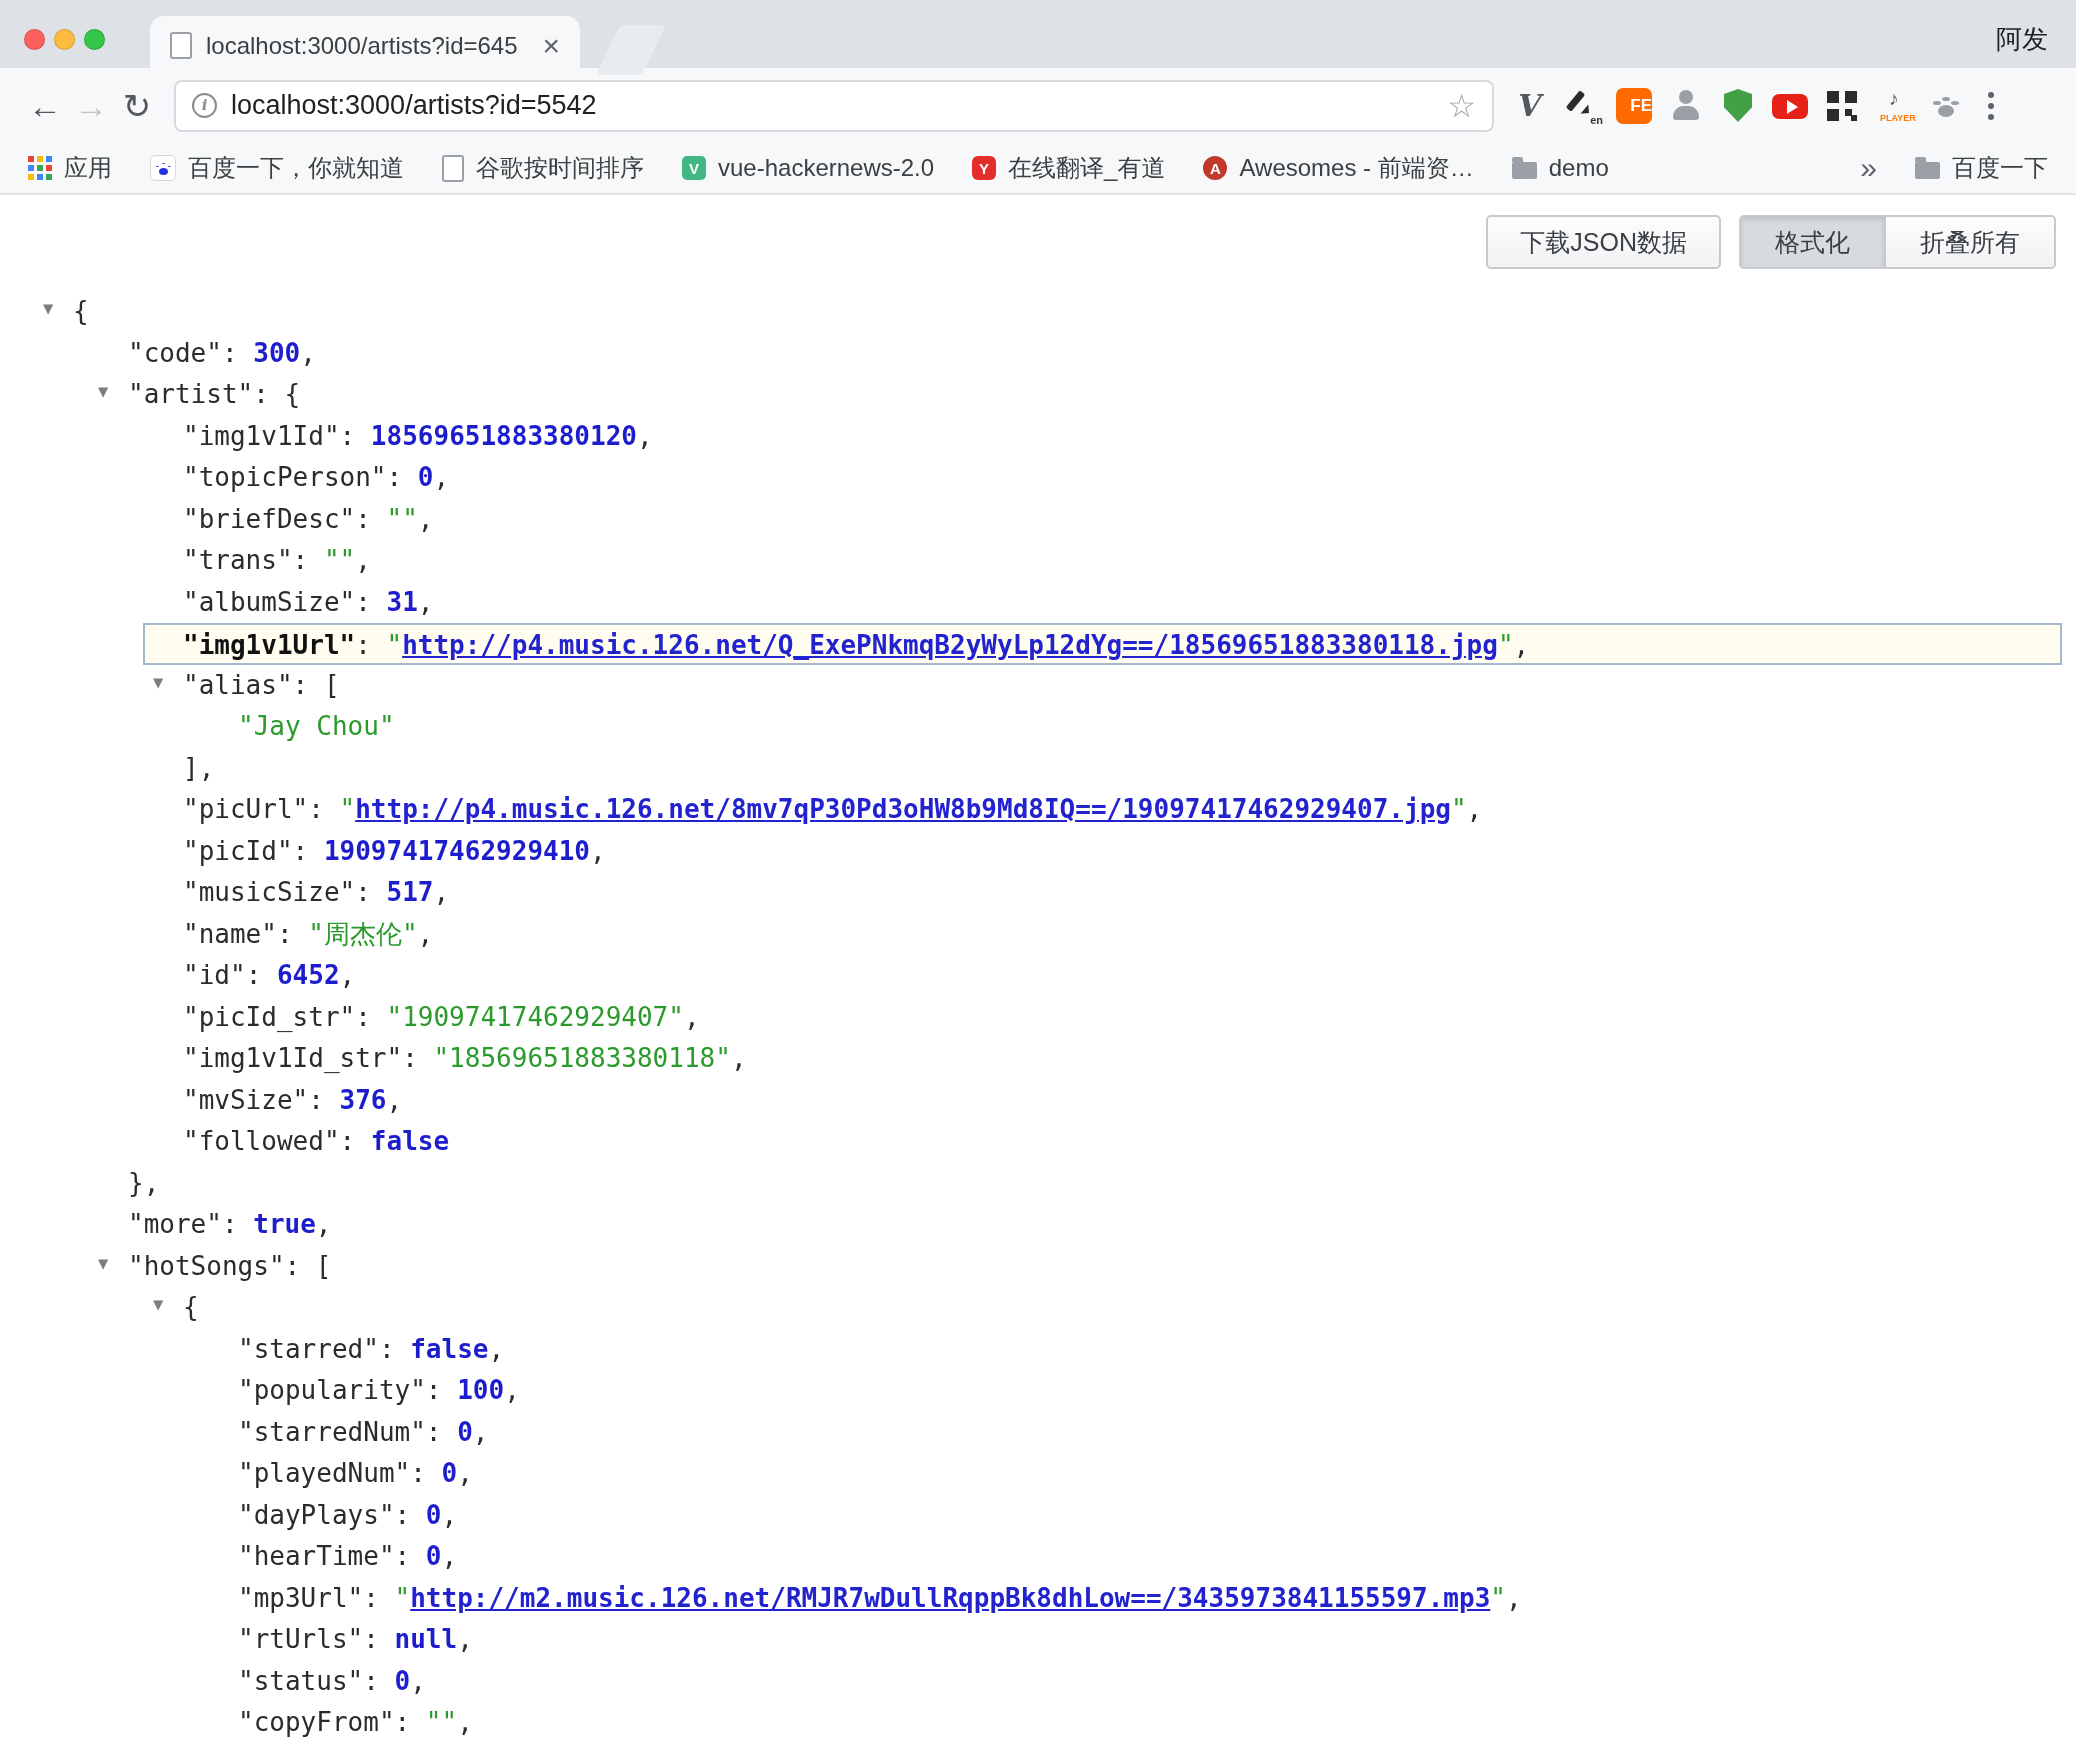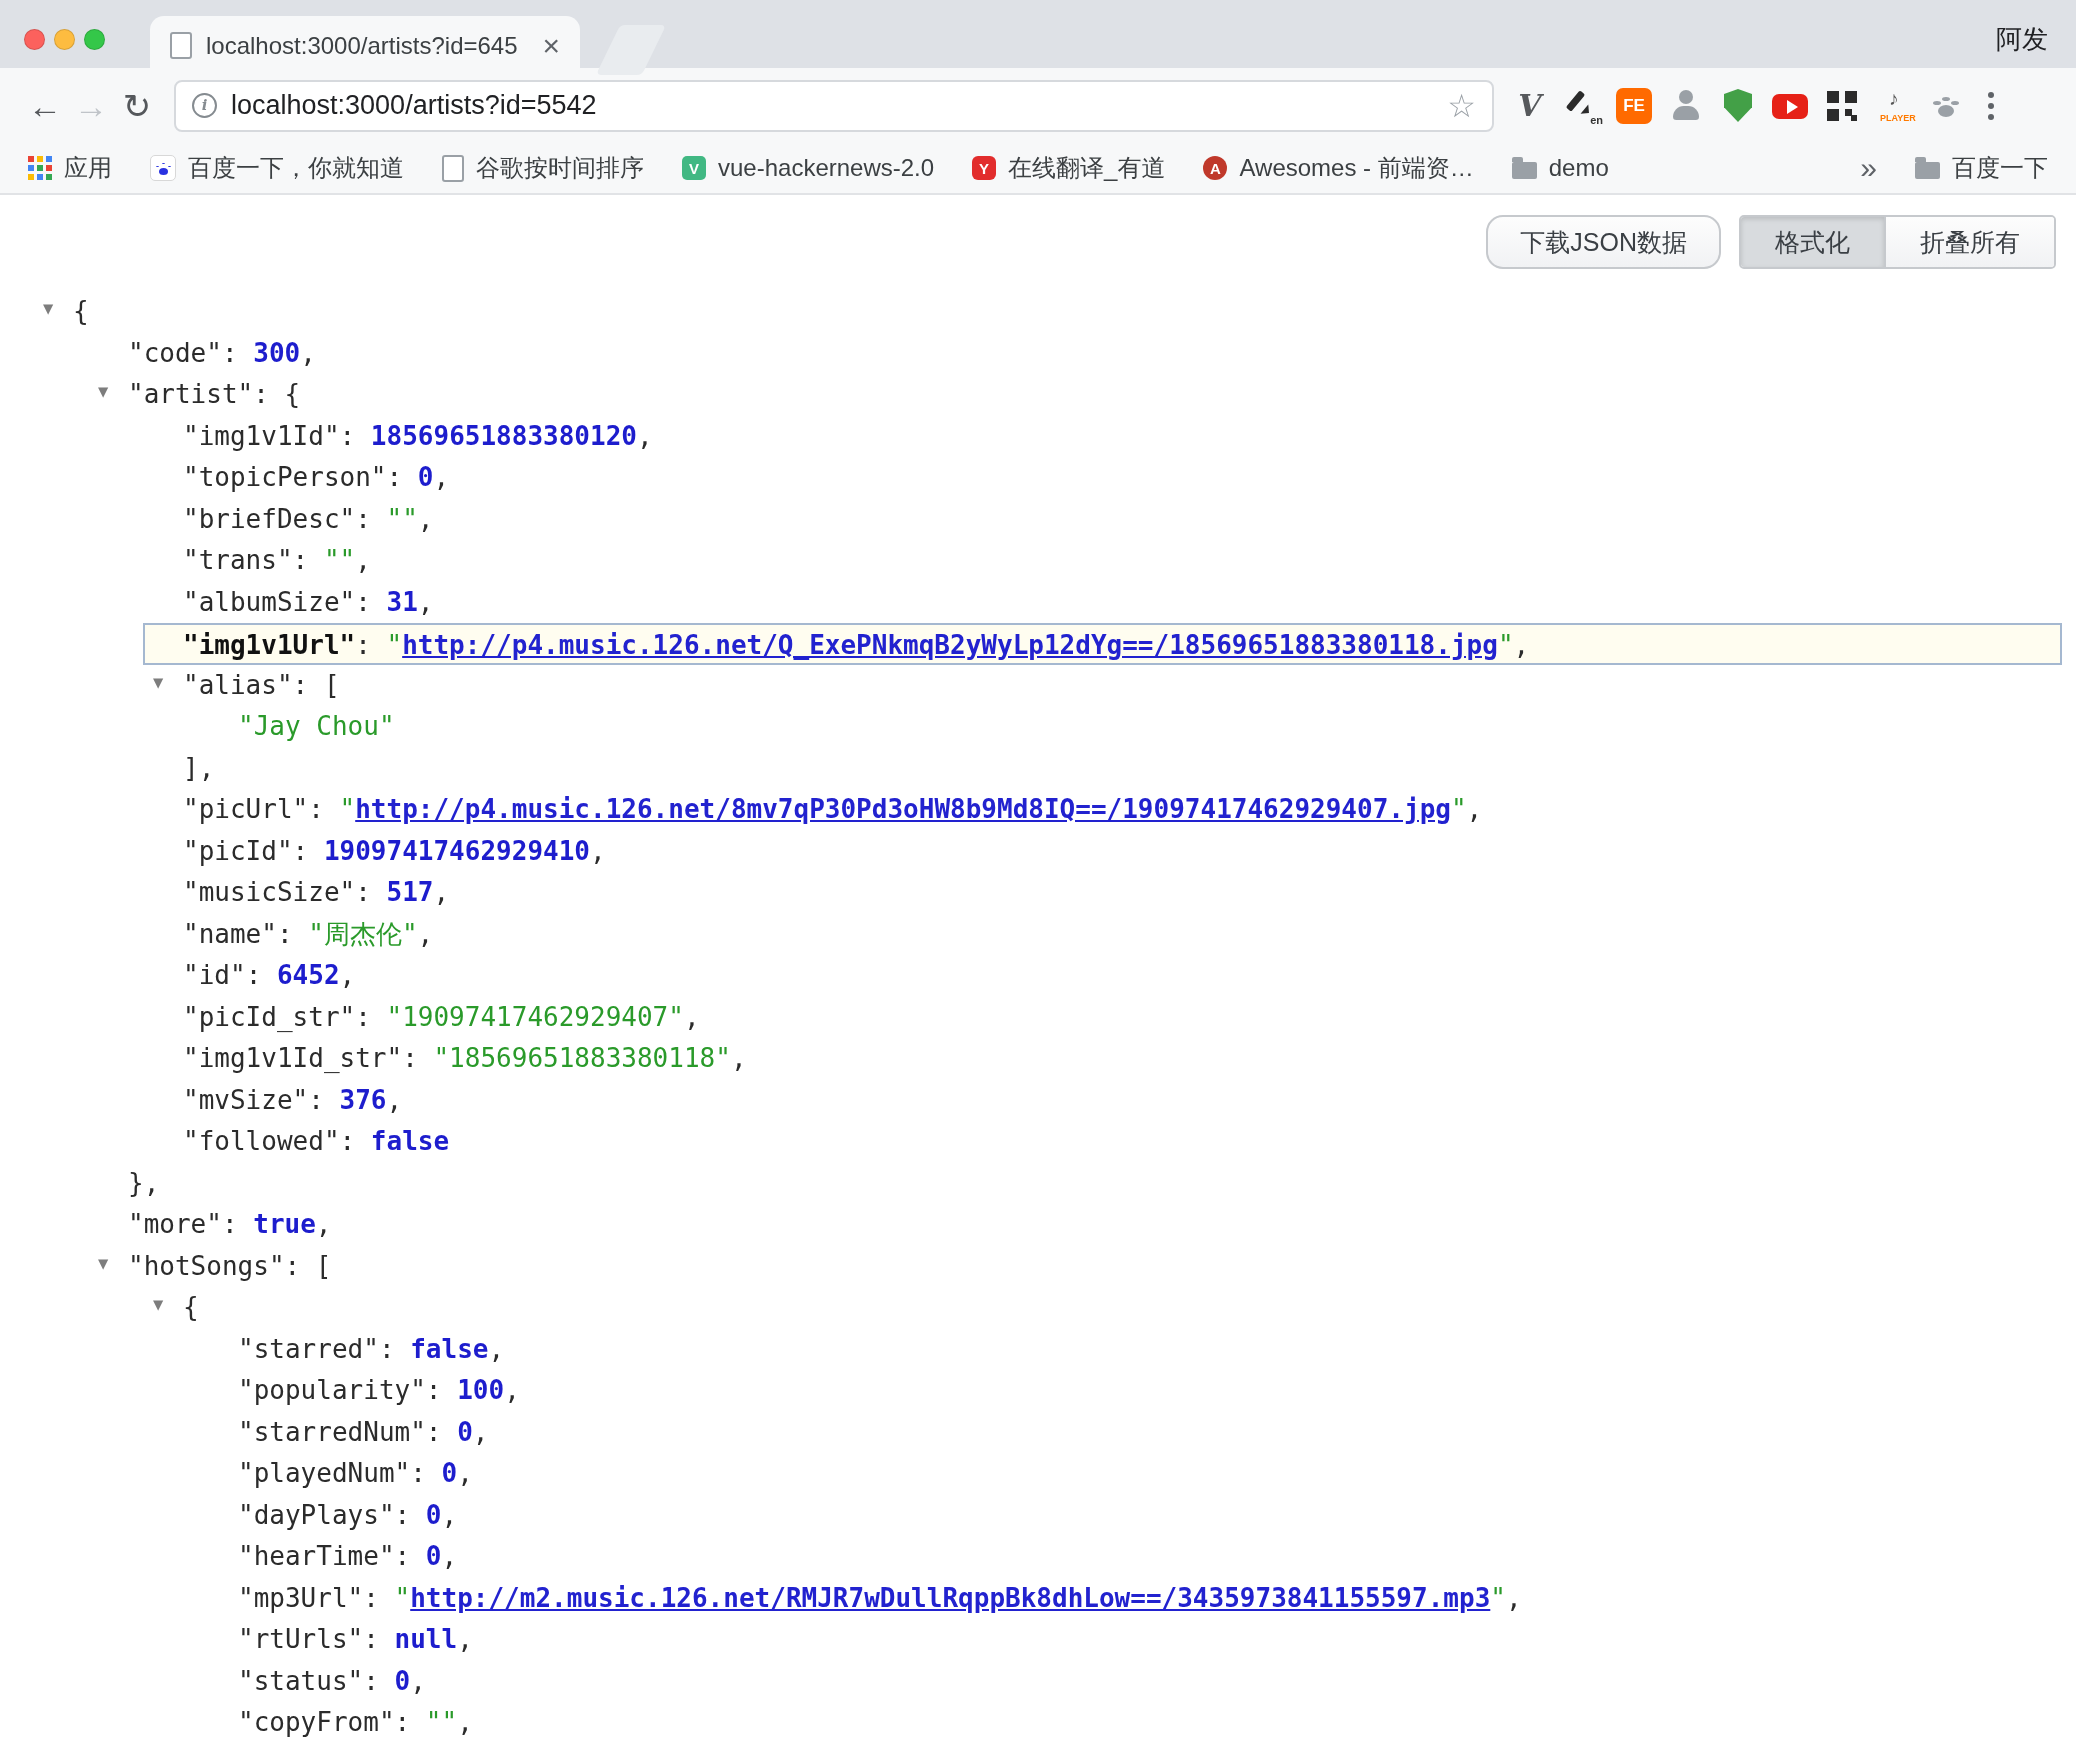--- a/index.html
+++ b/index.html
@@ -30,21 +30,21 @@
   .url-text{font-size:27px;color:#202124;margin-left:14px;flex:1;white-space:nowrap;overflow:hidden;}
   .star-icon{font-size:32px;color:#9aa0a6;line-height:1;flex:0 0 auto;}
   .extensions{display:flex;align-items:center;gap:16px;margin-left:18px;}
   .ext{width:36px;height:36px;display:flex;align-items:center;justify-content:center;position:relative;flex:0 0 auto;}
   .eglyph{line-height:1;}
   .ecaption{position:absolute;font-size:11px;line-height:1;}
   .x-vimium-icon .eglyph{font-family:"DejaVu Serif", serif;font-style:italic;font-weight:800;font-size:30px;color:#56595c;}
   .x-translate-pen-icon::before{content:"";position:absolute;left:8px;top:2px;width:7px;height:22px;background:#2b2b2b;transform:rotate(40deg);border-radius:2px;}
   .x-translate-pen-icon::after{content:"";position:absolute;left:19px;top:19px;border:6px solid transparent;border-left-color:#2b2b2b;transform:rotate(40deg);}
   .x-translate-pen-icon .ecaption{right:-3px;bottom:-2px;color:#333;font-weight:bold;}
-  .x-fe-icon{background:#ff6a00;border-radius:7px;}
+  .x-fe-icon{background:#ff6a00;border-radius:7px;justify-content:flex-end;}
   .x-fe-icon .eglyph{color:#fff;font-weight:bold;font-size:17px;}
   .x-person-icon::before{content:"";position:absolute;left:11px;top:2px;width:14px;height:14px;border-radius:50%;background:#9aa0a6;}
   .x-person-icon::after{content:"";position:absolute;left:5px;top:18px;width:26px;height:14px;border-radius:13px 13px 4px 4px;background:#9aa0a6;}
   .x-shield-icon::before{content:"";width:28px;height:33px;background:#43a047;
     clip-path:polygon(50% 0,100% 15%,100% 55%,50% 100%,0 55%,0 15%);}
   .x-youtube-icon::before{content:"";width:36px;height:25px;background:#e62117;border-radius:7px;position:absolute;left:0;top:6px;}
   .x-youtube-icon::after{content:"";position:absolute;left:15px;top:12px;border-left:11px solid #fff;border-top:7px solid transparent;border-bottom:7px solid transparent;}
   .x-qrcode-icon::before{content:"";width:30px;height:30px;display:block;background:
     linear-gradient(#2b2b2b,#2b2b2b) 0 0/12px 12px no-repeat,
     linear-gradient(#2b2b2b,#2b2b2b) 18px 0/12px 12px no-repeat,
@@ -75,21 +75,21 @@
   .b-youdao-icon{width:24px;height:24px;background:#e22d2d;border-radius:6px;}
   .b-awesomes-icon{width:24px;height:24px;background:#c0392b;border-radius:50%;}
   .b-folder-icon{width:25px;height:17px;background:#9aa0a6;border-radius:2px;margin-top:5px;}
   .b-folder-icon::before{content:"";position:absolute;top:-5px;left:0;width:11px;height:5px;background:#9aa0a6;border-radius:2px 2px 0 0;}
   .bm-spacer{flex:1;}
   .overflow-chevron{font-size:30px;color:#5f6368;flex:0 0 auto;}
   
   .content{position:relative;background:#fff;height:1550px;overflow:hidden;}
   .controls{position:absolute;top:20px;right:20px;display:flex;height:54px;}
   .btn,.seg{font-size:25px;color:#3a3f44;display:flex;align-items:center;}
-  .btn{background:linear-gradient(#fdfdfd,#f1f2f4);border:2px solid #c6c9cd;border-radius:17px;padding:12px 32px;box-sizing:border-box;}
+  .btn{background:linear-gradient(#fdfdfd,#f1f2f4);border:2px solid #c6c9cd;border-radius:5px;padding:12px 32px;box-sizing:border-box;}
   .btn-download{margin-right:18px;}
   .segmented{display:flex;border:2px solid #c6c9cd;border-radius:5px;overflow:hidden;box-sizing:border-box;}
   .seg{padding:0 34px;}
   .seg.active{background:#d8dbde;box-shadow:inset 0 2px 5px rgba(0,0,0,.14);}
   .seg.plain{background:linear-gradient(#fdfdfd,#f1f2f4);border-left:2px solid #c6c9cd;}
   
   .json{padding-top:96px;}
   .jline{position:relative;height:41.5px;line-height:41.5px;white-space:pre;
     font-family:"DejaVu Sans Mono", monospace;font-size:26px;color:#2b2b2b;}
   .tri{position:absolute;top:9px;font-size:17px;line-height:1;color:#7d7d7d;}

